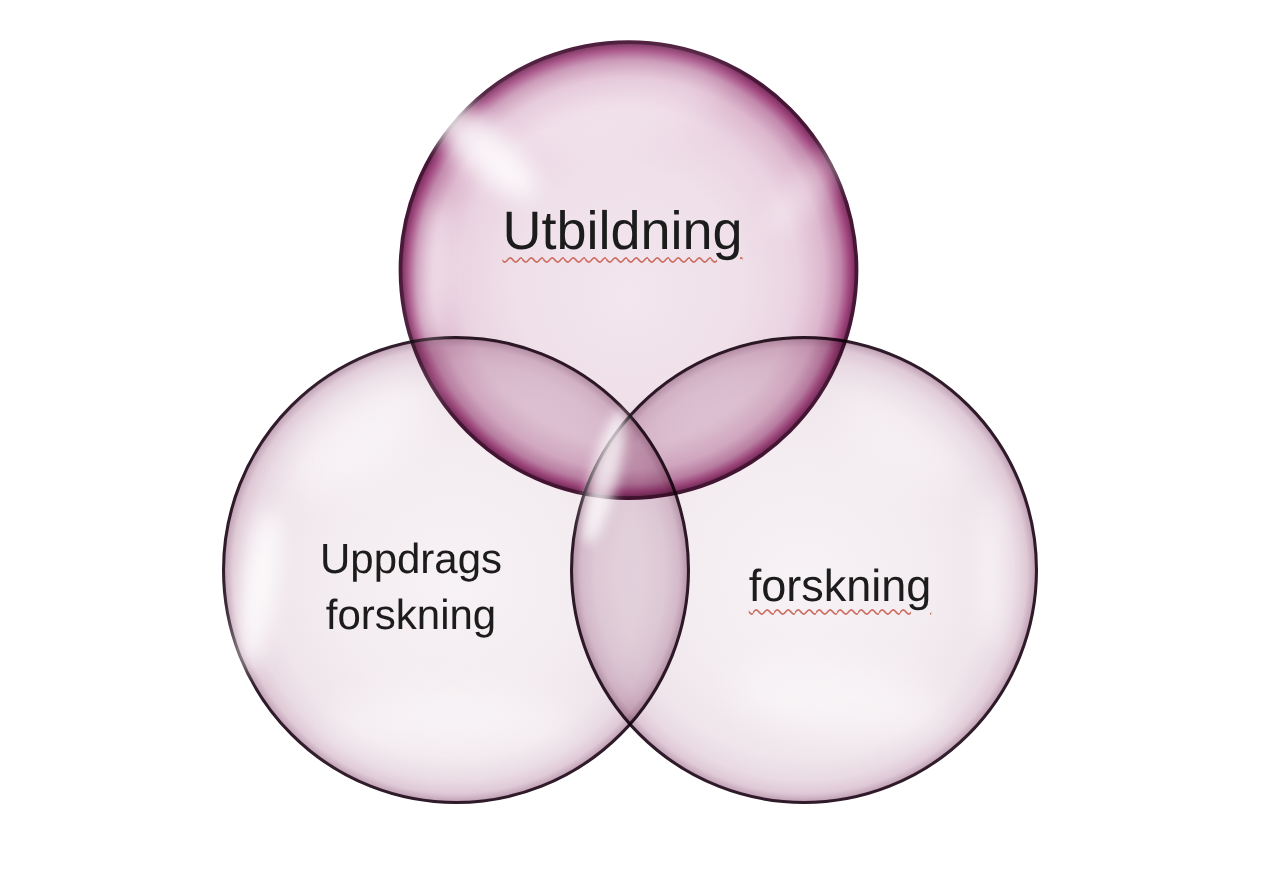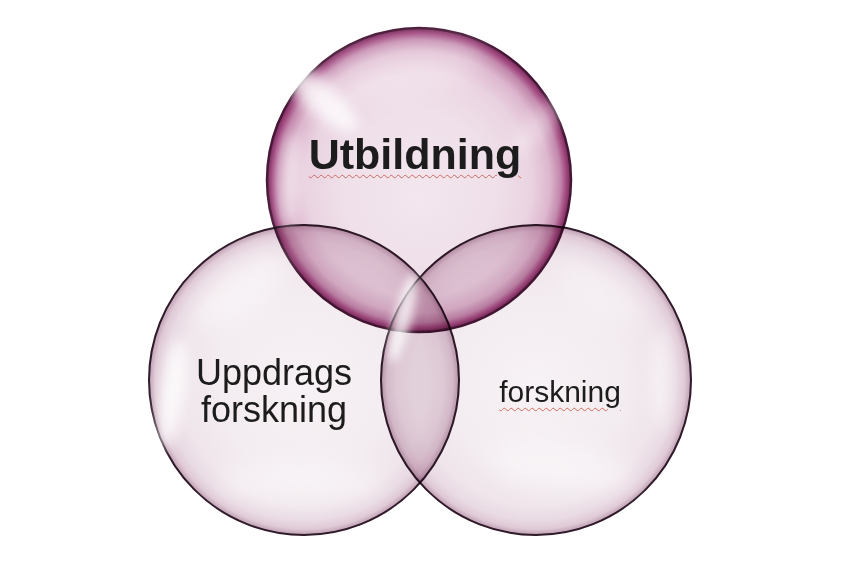--- a/index.html
+++ b/index.html
@@ -17,22 +17,22 @@
     isolation: isolate;
   }
   .mult { mix-blend-mode: multiply; }
   .label {
     position: absolute;
     transform: translate(-50%, -50%);
     text-align: center;
     color: #1c1c1c;
     white-space: nowrap;
   }
-  .label-top  { left: 415px; top: 154px; font-size: 43px; font-weight: bold; line-height: 36px; }
-  .label-bl   { left: 274px; top: 391px; font-size: 36px; font-weight: normal; line-height: 37px; }
+  .label-top  { left: 415px; top: 154px; font-size: 36px; font-weight: normal; line-height: 36px; }
+  .label-bl   { left: 274px; top: 391px; font-size: 28px; font-weight: normal; line-height: 37px; }
   .label-br   { left: 560px; top: 391px; font-size: 30px; font-weight: normal; line-height: 37px; }
   .squiggle {
     text-decoration-line: underline;
     text-decoration-style: wavy;
     text-decoration-color: #cc6b5f;
     text-decoration-thickness: 1px;
     text-underline-offset: 5px;
   }
 </style>
 </head>

